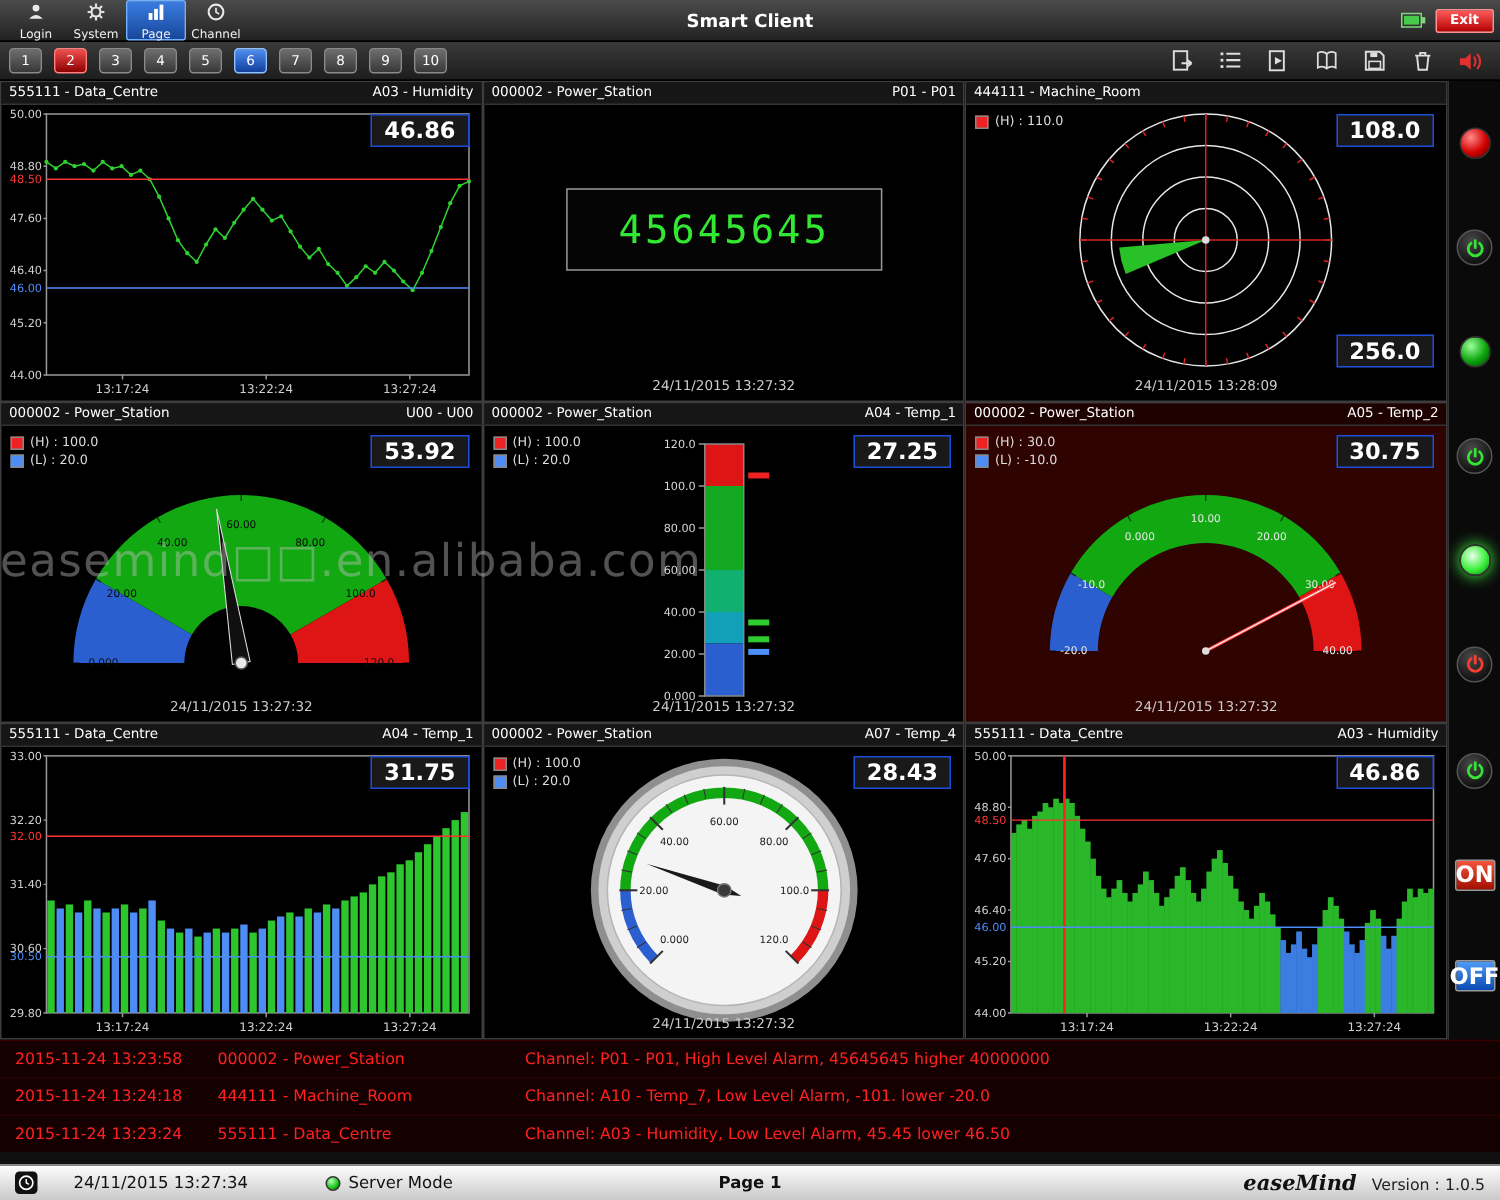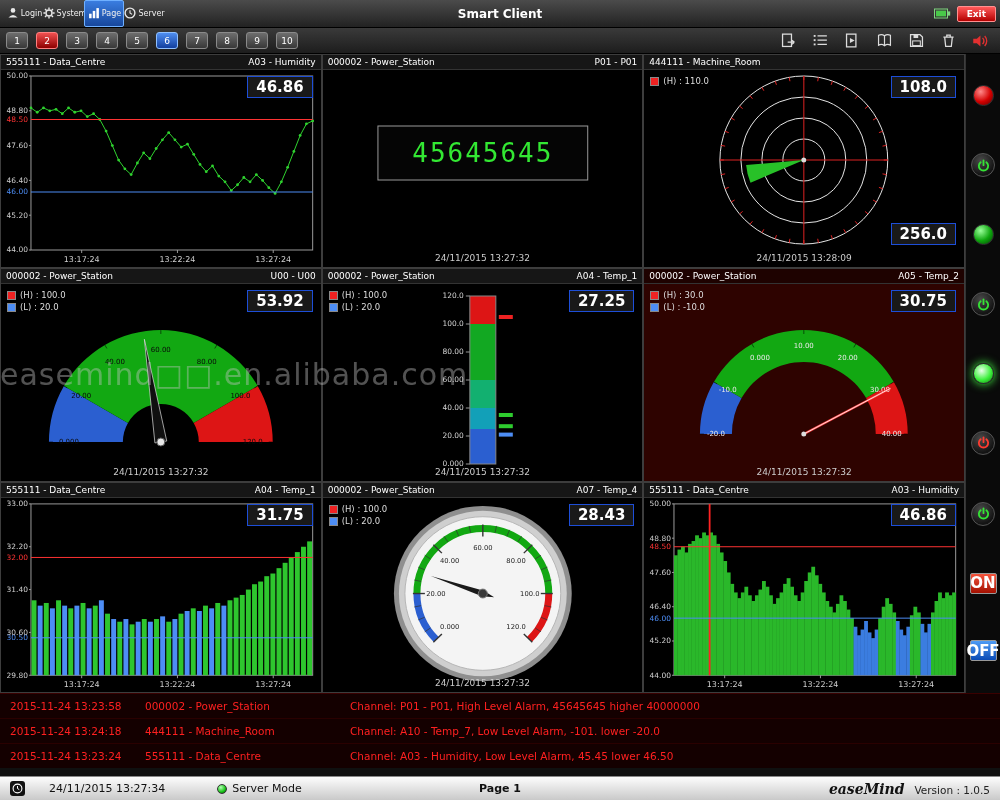--- a/index.html
+++ b/index.html
@@ -1,21 +1,21 @@
 <!DOCTYPE html>
 <html><head>
 <meta charset="utf-8">
 <style>
 *{box-sizing:border-box;margin:0;padding:0}
 html,body{width:1000px;height:800px}
 body{background:#000;font-family:"DejaVu Sans",sans-serif;position:relative;overflow:hidden}
 svg text{font-family:"DejaVu Sans",sans-serif}
 header{height:28px;background:linear-gradient(#4b4b4b,#222);display:flex;align-items:center;position:relative;border-bottom:1px solid #000;padding:0 4px}
 .tb-left{display:flex;height:100%}
-.tbtn{width:40px;height:100%;display:flex;flex-direction:row;align-items:center;justify-content:center;gap:1px;color:#eee;font-size:8px;cursor:pointer}
+.tbtn{width:40px;height:100%;display:flex;flex-direction:column;align-items:center;justify-content:center;gap:1px;color:#eee;font-size:8px;cursor:pointer}
 .tbtn.active{background:linear-gradient(#3a7de0,#17479c);border:1px solid #6fb0ff;border-radius:2px}
 .app-title{position:absolute;left:0;right:0;text-align:center;color:#fff;font-size:12px;font-weight:bold;pointer-events:none}
 .tb-right{margin-left:auto;display:flex;align-items:center;gap:6px;z-index:2}
 .exit-btn{background:linear-gradient(#ff5a5a,#b40000);color:#fff;font-size:9px;font-weight:bold;padding:2px 9px;border-radius:2px;border:1px solid #ff9090;cursor:pointer}
 .pagebar{height:26px;background:linear-gradient(#3a3a3a,#1d1d1d);display:flex;align-items:center;padding:0 6px;border-bottom:1px solid #000}
 .pbtns{display:flex}
 .pbtn{width:22px;height:17px;margin-right:8px;background:linear-gradient(#6e6e6e,#383838);border:1px solid #8a8a8a;border-radius:3px;color:#fff;font-size:9px;display:flex;align-items:center;justify-content:center;cursor:pointer}
 .pbtn.alarm{background:linear-gradient(#f05050,#8e0000);border-color:#ff8080}
 .pbtn.sel{background:linear-gradient(#4f8ef0,#123f9e);border-color:#8fc0ff}
 .aicons{margin-left:auto;display:flex;gap:12px;align-items:center;padding-right:4px}
@@ -86,21 +86,21 @@
             <rect x="8.2" y="7" width="3.6" height="10.5" fill="#fff"></rect>
             <rect x="13.4" y="3" width="3.6" height="14.5" fill="#fff"></rect>
           </svg></span>
         <span>Page</span>
       </div>
       <div class="tbtn">
         <span><svg viewBox="0 0 20 20" width="14" height="14">
             <circle cx="10" cy="10" r="7" fill="none" stroke="#e8e8e8" stroke-width="2"></circle>
             <path d="M10 6v4l3 2" stroke="#e8e8e8" stroke-width="1.6" fill="none"></path>
           </svg></span>
-        <span>Server</span>
+        <span>Channel</span>
       </div>
     </div>
   <div class="app-title">Smart Client</div>
   <div class="tb-right">
     <span><svg width="17" height="11" viewBox="0 0 17 11">
           <rect x="0.5" y="1" width="13" height="9" fill="none" stroke="#7fd67f"></rect>
           <rect x="2" y="2.6" width="10" height="5.8" fill="#49c949"></rect>
           <rect x="14" y="3.4" width="2.2" height="4.2" fill="#7fd67f"></rect>
         </svg></span>
     <div class="exit-btn">Exit</div>

